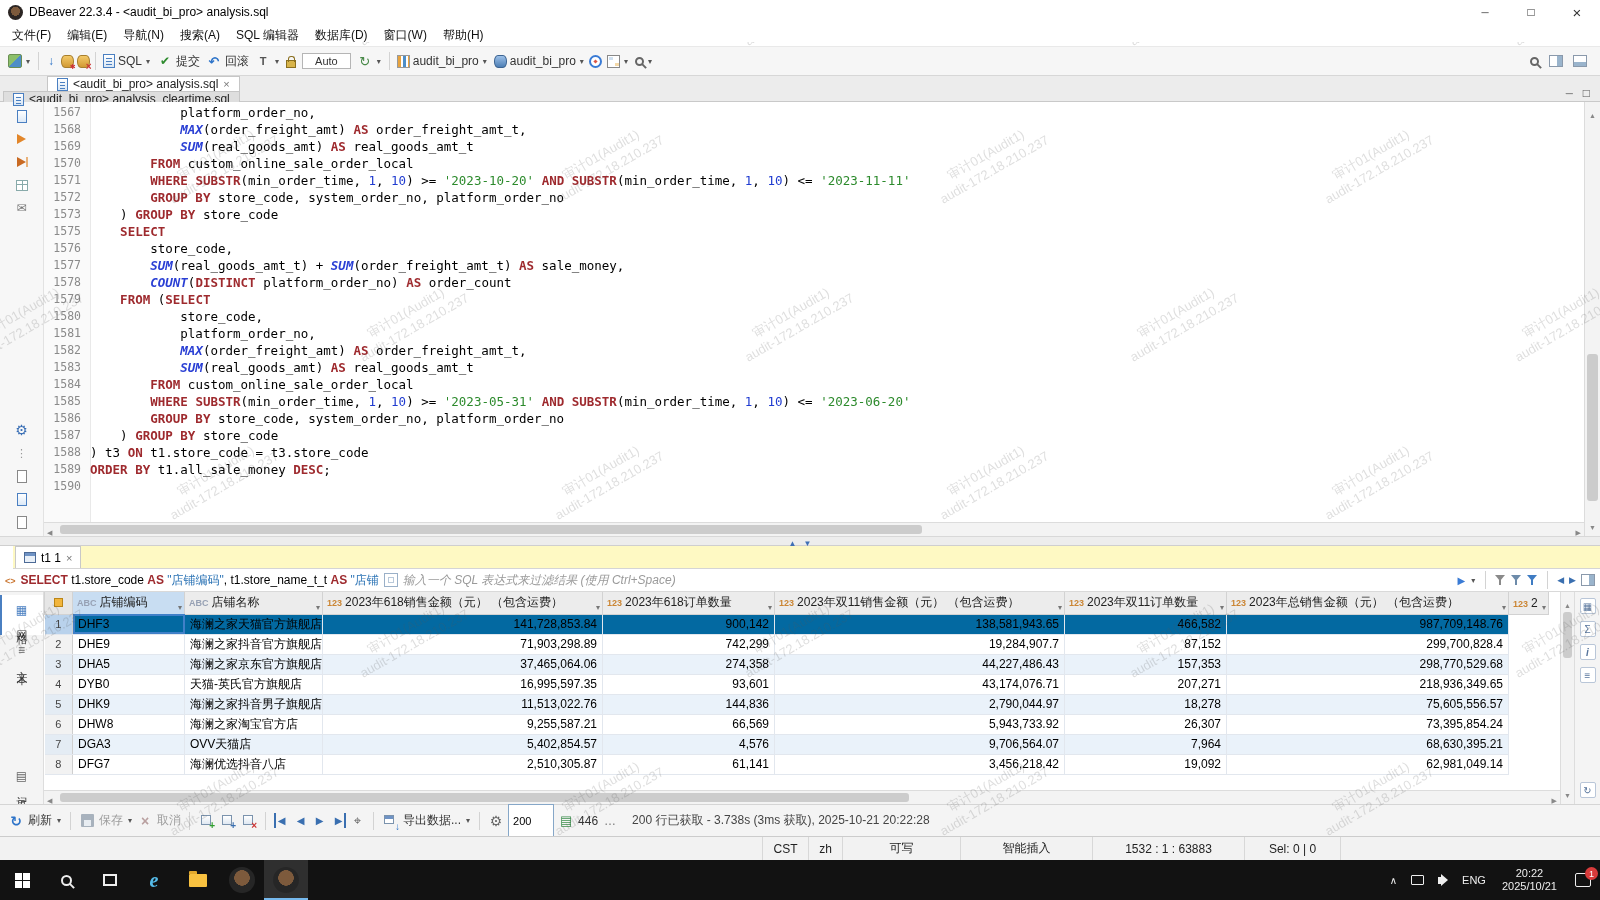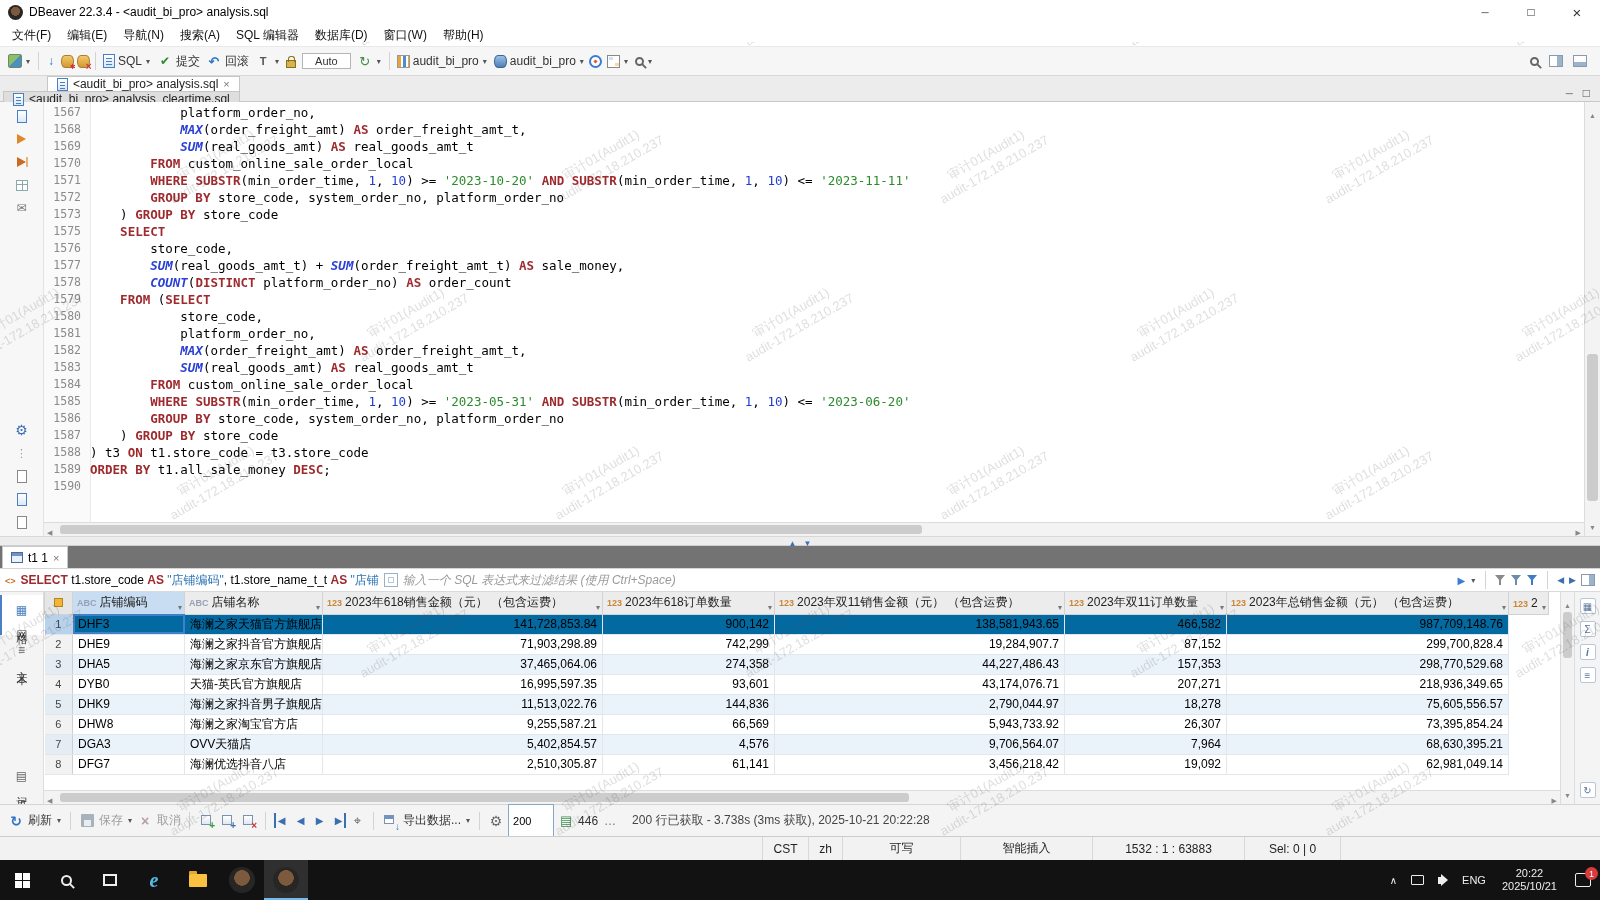--- a/index.html
+++ b/index.html
@@ -110,21 +110,21 @@
 .vs-thumb{position:absolute;left:2px;right:2px;background:#ccc;border-radius:3px;}
 .ed-vthumb{top:58%;height:34%;}
 
 
 .sash{height:10px;flex:0 0 auto;background:#ededed;border-top:1px solid #d8d8d8;border-bottom:1px solid #cfcfcf;
   display:flex;align-items:center;justify-content:center;gap:7px;}
 .sash-up::before{content:"▲";font-size:8px;color:#3f6fb5;}
 .sash-dn::before{content:"▼";font-size:8px;color:#3f6fb5;}
 
 
-.rtabbar{height:23px;flex:0 0 auto;background:#737373;border-bottom:1px solid #d5d5d5;display:flex;align-items:flex-end;padding-left:2px;}
+.rtabbar{height:23px;flex:0 0 auto;background:#fef9c3;border-bottom:1px solid #d5d5d5;display:flex;align-items:flex-end;padding-left:2px;margin-left:13px;}
 .rtab{height:22px;background:#fff;border:1px solid #c8c8c8;border-bottom:none;display:flex;align-items:center;gap:5px;padding:0 8px;font-size:12px;}
 .rtab-icon{width:12px;height:11px;border:1px solid #4c6a96;background:linear-gradient(#6f93c5 0 3px,#e9f0f8 3px);}
 
 
 .filterbar{height:23px;flex:0 0 auto;background:#fff;border-bottom:1px solid #d9d9d9;display:flex;align-items:center;gap:5px;padding:0 5px;font-size:12px;}
 .fb-sqlicon::before{content:"<>";font-size:9px;font-weight:bold;color:#c9742e;}
 .fb-sql{white-space:nowrap;overflow:hidden;max-width:498px;flex:0 0 auto;}
 .fb-expand{width:14px;height:14px;border:1px solid #9ab0c8;flex:0 0 auto;position:relative;}
 .fb-expand::after{content:"";position:absolute;inset:3px;border:1px solid #b9c9da;}
 .fb-input{flex:1;color:#9a9a9a;font-style:italic;white-space:nowrap;overflow:hidden;}

